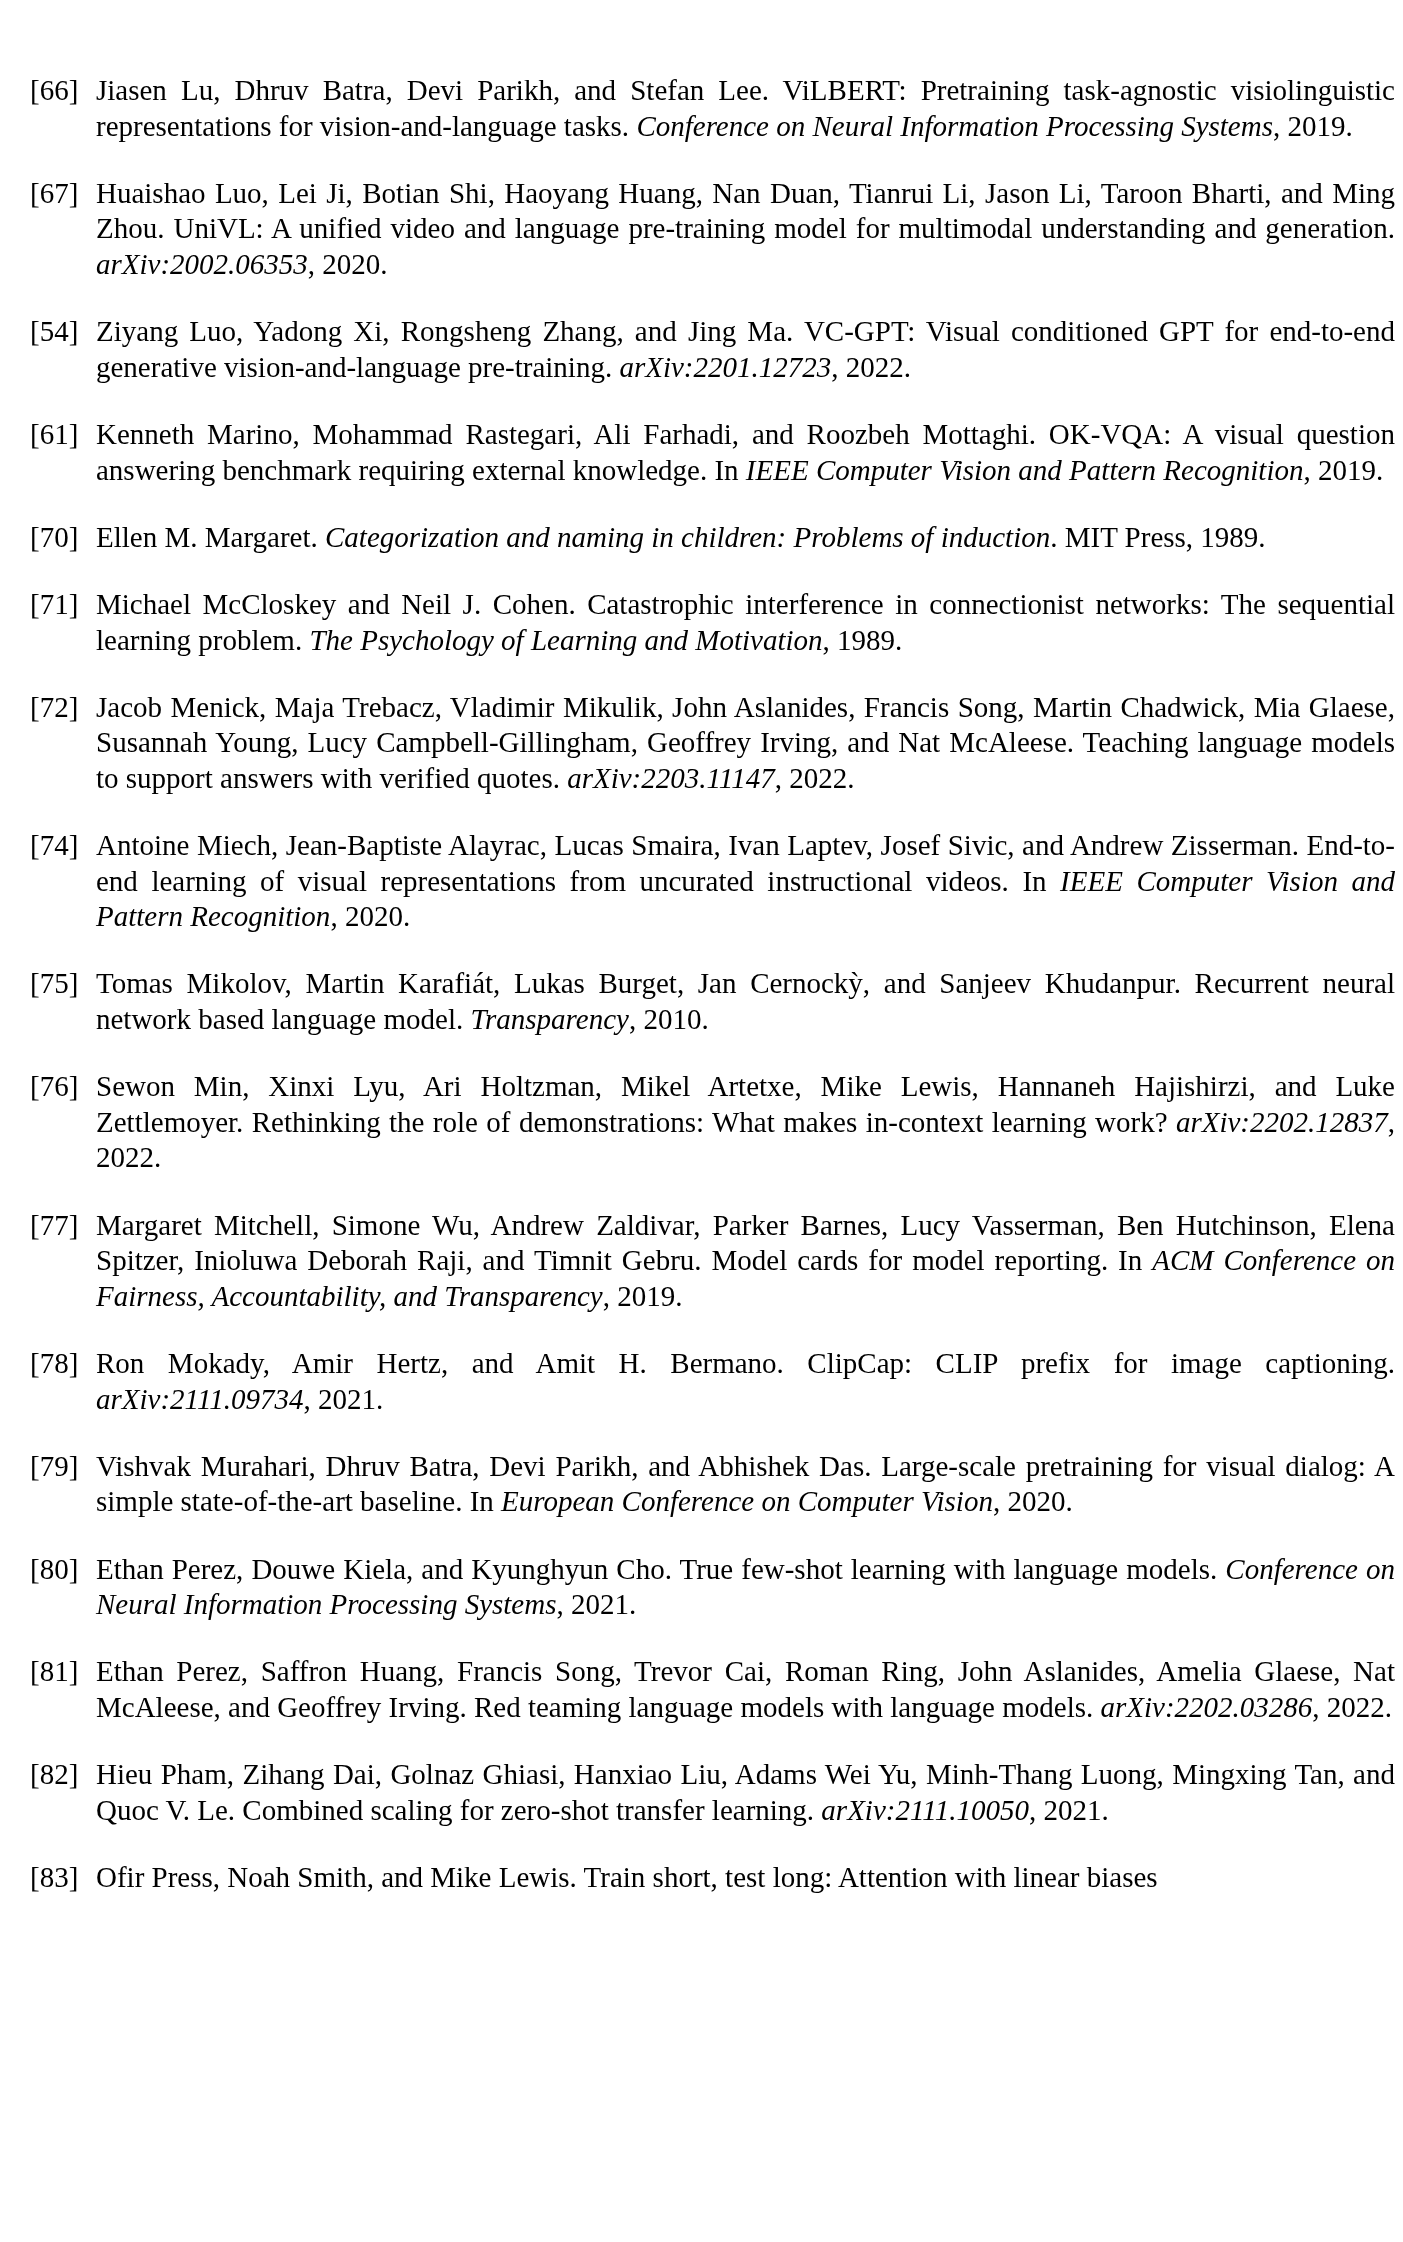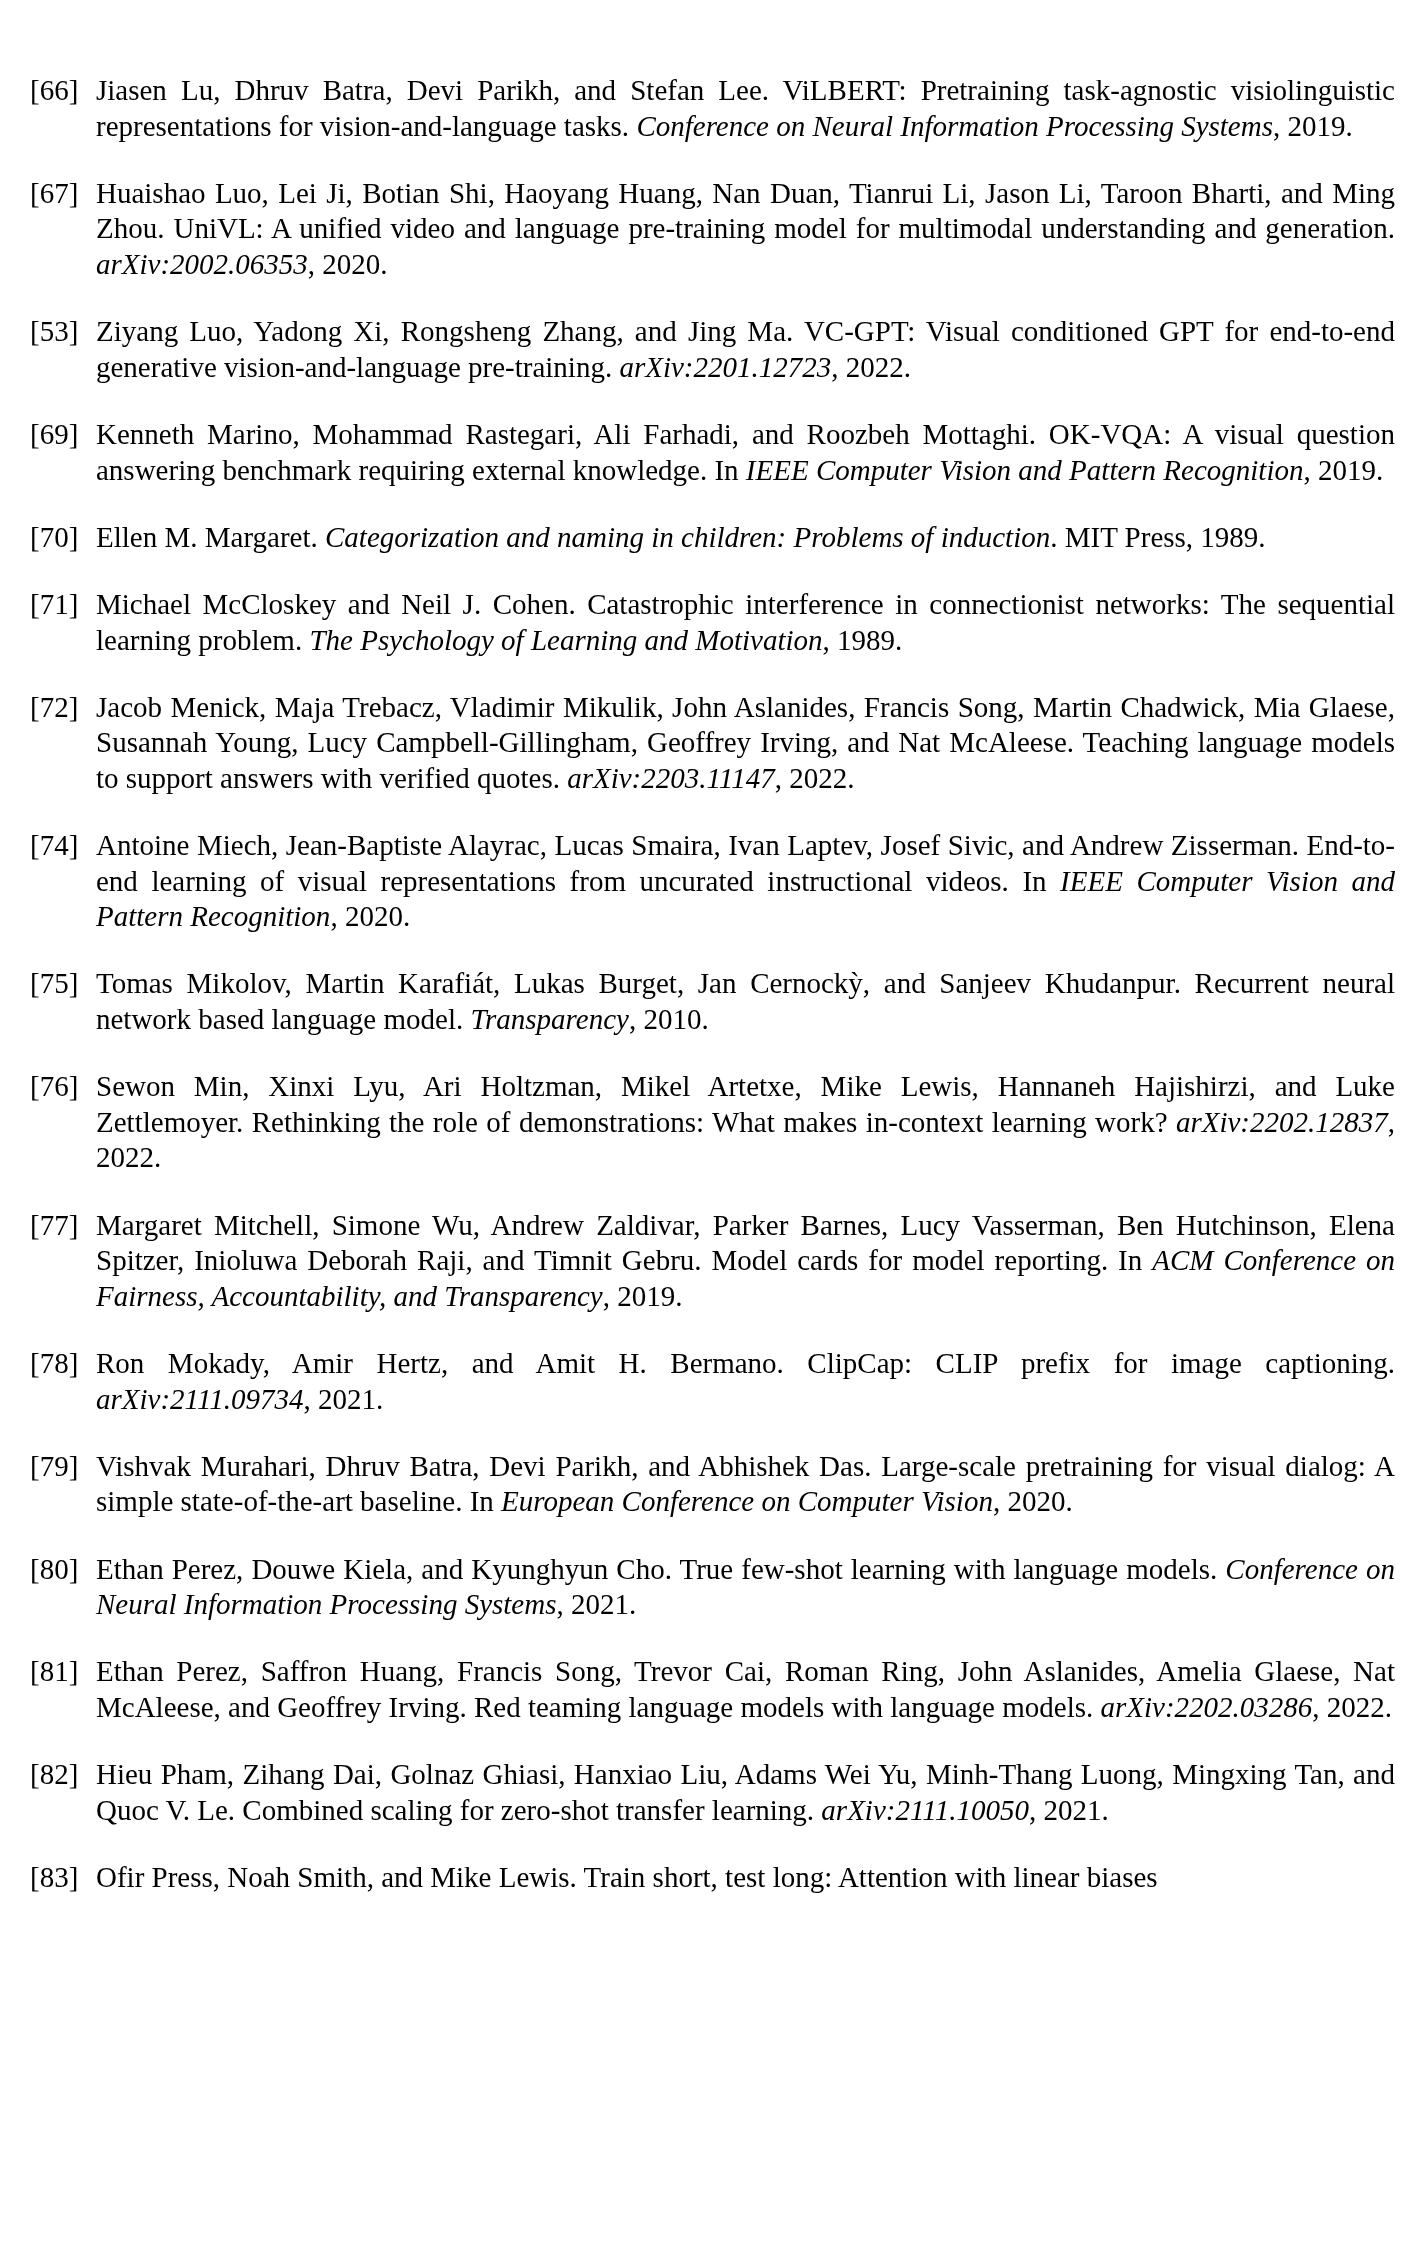--- a/index.html
+++ b/index.html
@@ -44,22 +44,22 @@
     font-style: italic;
   }
 </style>
 </head>
 <body>
 
 <main class="page">
   <ol class="ref-list">
       <li class="ref"><span class="ref-label">[66]</span><span class="ref-body"><span>Jiasen Lu, Dhruv Batra, Devi Parikh, and Stefan Lee. ViLBERT: Pretraining task-agnostic vi­siolinguistic representations for vision-and-language tasks. </span><i>Conference on Neural Information Processing Systems</i><span>, 2019.</span></span></li>
       <li class="ref"><span class="ref-label">[67]</span><span class="ref-body"><span>Huaishao Luo, Lei Ji, Botian Shi, Haoyang Huang, Nan Duan, Tianrui Li, Jason Li, Taroon Bharti, and Ming Zhou. UniVL: A unified video and language pre-training model for multi­modal understanding and generation. </span><i>arXiv:2002.06353</i><span>, 2020.</span></span></li>
-      <li class="ref"><span class="ref-label">[53]</span><span class="ref-body"><span>Ziyang Luo, Yadong Xi, Rongsheng Zhang, and Jing Ma. VC-GPT: Visual conditioned GPT for end-to-end generative vision-and-language pre-training. </span><i>arXiv:2201.12723</i><span>, 2022.</span></span></li>
-      <li class="ref"><span class="ref-label">[69]</span><span class="ref-body"><span>Kenneth Marino, Mohammad Rastegari, Ali Farhadi, and Roozbeh Mottaghi. OK-VQA: A visual question answering benchmark requiring external knowledge. In </span><i>IEEE Computer Vision and Pattern Recognition</i><span>, 2019.</span></span></li>
+      <li class="ref"><span class="ref-label">[54]</span><span class="ref-body"><span>Ziyang Luo, Yadong Xi, Rongsheng Zhang, and Jing Ma. VC-GPT: Visual conditioned GPT for end-to-end generative vision-and-language pre-training. </span><i>arXiv:2201.12723</i><span>, 2022.</span></span></li>
+      <li class="ref"><span class="ref-label">[61]</span><span class="ref-body"><span>Kenneth Marino, Mohammad Rastegari, Ali Farhadi, and Roozbeh Mottaghi. OK-VQA: A visual question answering benchmark requiring external knowledge. In </span><i>IEEE Computer Vision and Pattern Recognition</i><span>, 2019.</span></span></li>
       <li class="ref"><span class="ref-label">[70]</span><span class="ref-body"><span>Ellen M. Margaret. </span><i>Categorization and naming in children: Problems of induction</i><span>. MIT Press, 1989.</span></span></li>
       <li class="ref"><span class="ref-label">[71]</span><span class="ref-body"><span>Michael McCloskey and Neil J. Cohen. Catastrophic interference in connectionist networks: The sequential learning problem. </span><i>The Psychology of Learning and Motivation</i><span>, 1989.</span></span></li>
       <li class="ref"><span class="ref-label">[72]</span><span class="ref-body"><span>Jacob Menick, Maja Trebacz, Vladimir Mikulik, John Aslanides, Francis Song, Martin Chadwick, Mia Glaese, Susannah Young, Lucy Campbell-Gillingham, Geoffrey Irving, and Nat McAleese. Teaching language models to support answers with verified quotes. </span><i>arXiv:2203.11147</i><span>, 2022.</span></span></li>
       <li class="ref"><span class="ref-label">[74]</span><span class="ref-body"><span>Antoine Miech, Jean-Baptiste Alayrac, Lucas Smaira, Ivan Laptev, Josef Sivic, and Andrew Zisserman. End-to-end learning of visual representations from uncurated instructional videos. In </span><i>IEEE Computer Vision and Pattern Recognition</i><span>, 2020.</span></span></li>
       <li class="ref"><span class="ref-label">[75]</span><span class="ref-body"><span>Tomas Mikolov, Martin Karafiát, Lukas Burget, Jan Cernockỳ, and Sanjeev Khudanpur. Recurrent neural network based language model. </span><i>Transparency</i><span>, 2010.</span></span></li>
       <li class="ref"><span class="ref-label">[76]</span><span class="ref-body"><span>Sewon Min, Xinxi Lyu, Ari Holtzman, Mikel Artetxe, Mike Lewis, Hannaneh Hajishirzi, and Luke Zettlemoyer. Rethinking the role of demonstrations: What makes in-context learning work? </span><i>arXiv:2202.12837</i><span>, 2022.</span></span></li>
       <li class="ref"><span class="ref-label">[77]</span><span class="ref-body"><span>Margaret Mitchell, Simone Wu, Andrew Zaldivar, Parker Barnes, Lucy Vasserman, Ben Hutchinson, Elena Spitzer, Inioluwa Deborah Raji, and Timnit Gebru. Model cards for model reporting. In </span><i>ACM Conference on Fairness, Accountability, and Transparency</i><span>, 2019.</span></span></li>
       <li class="ref"><span class="ref-label">[78]</span><span class="ref-body"><span>Ron Mokady, Amir Hertz, and Amit H. Bermano. ClipCap: CLIP prefix for image captioning. </span><i>arXiv:2111.09734</i><span>, 2021.</span></span></li>
       <li class="ref"><span class="ref-label">[79]</span><span class="ref-body"><span>Vishvak Murahari, Dhruv Batra, Devi Parikh, and Abhishek Das. Large-scale pretraining for visual dialog: A simple state-of-the-art baseline. In </span><i>European Conference on Computer Vision</i><span>, 2020.</span></span></li>
       <li class="ref"><span class="ref-label">[80]</span><span class="ref-body"><span>Ethan Perez, Douwe Kiela, and Kyunghyun Cho. True few-shot learning with language models. </span><i>Conference on Neural Information Processing Systems</i><span>, 2021.</span></span></li>

